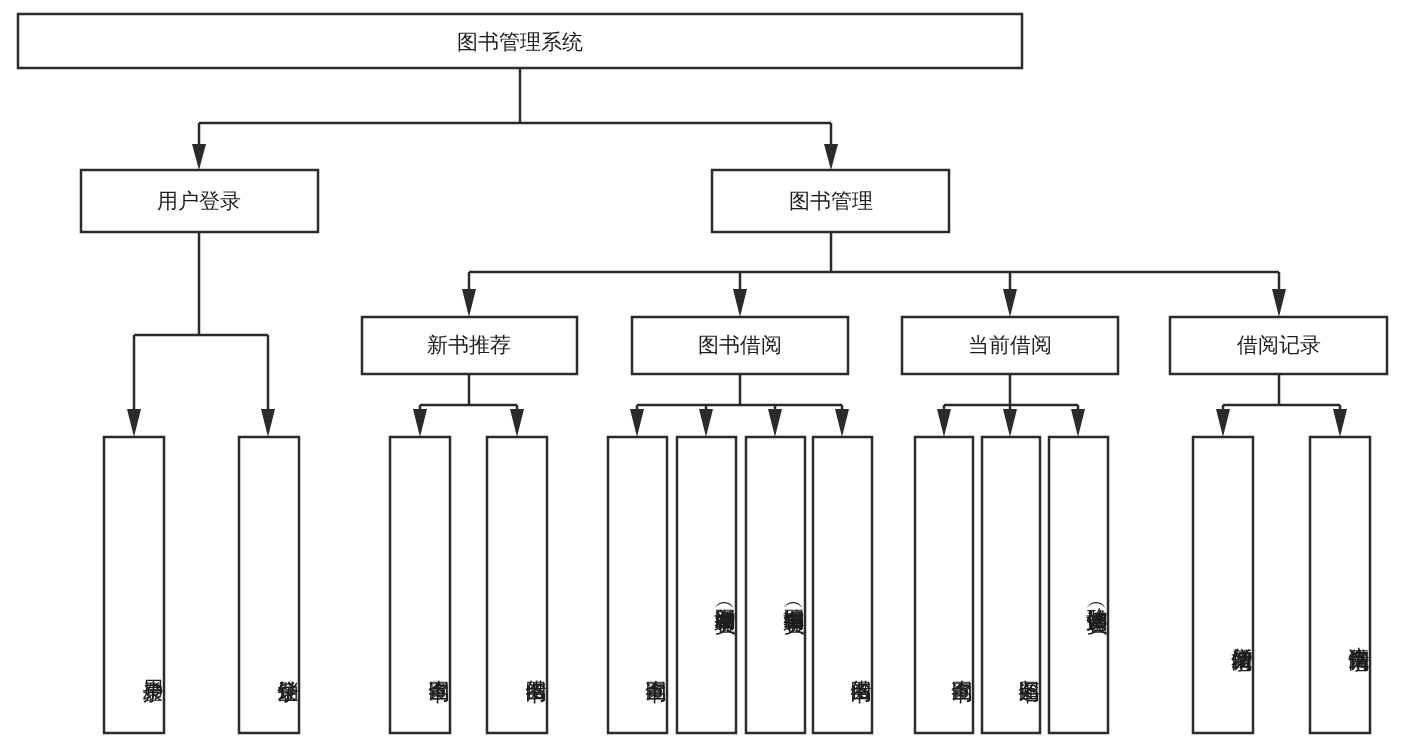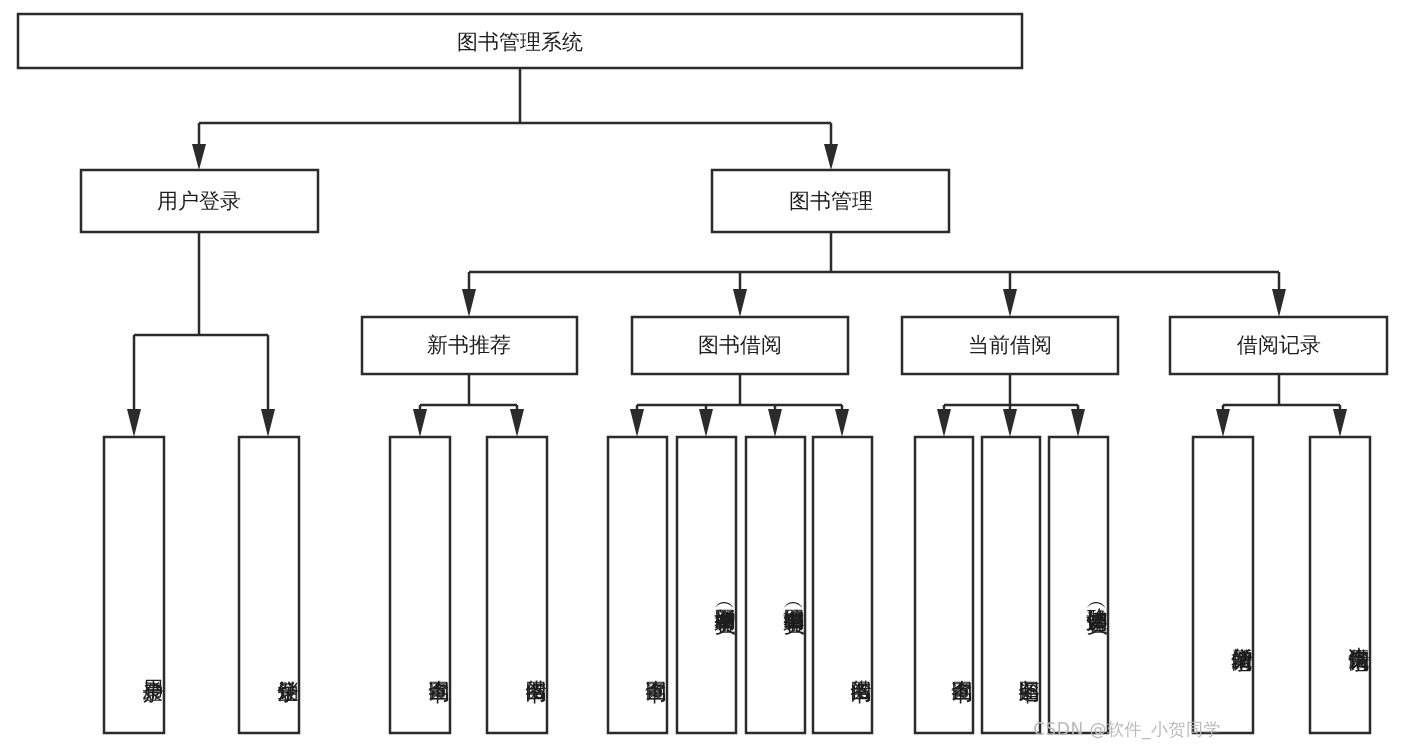--- a/index.html
+++ b/index.html
@@ -217,15 +217,14 @@
   <div class="leaf-label" style="left:746px; top:437px; width:59px; height:296px; padding-top:10px;">编辑图书（管理员）</div>
   <div class="leaf-label" style="left:813px; top:437px; width:59px; height:296px; padding-top:80px;">借阅图书</div>
 
   <div class="leaf-label" style="left:915px; top:437px; width:58px; height:296px; padding-top:80px;">查询图书</div>
   <div class="leaf-label" style="left:982px; top:437px; width:58px; height:296px; padding-top:80px;">归还图书</div>
   <div class="leaf-label" style="left:1049px; top:437px; width:59px; height:296px; padding-top:10px;">确认归还（管理员）</div>
 
   <div class="leaf-label" style="left:1193px; top:437px; width:60px; height:296px; padding-top:48px;">新增借阅记录</div>
   <div class="leaf-label" style="left:1310px; top:437px; width:60px; height:296px; padding-top:48px;">查询借阅记录</div>
 
-  <div class="watermark">CSDN @软件_小贺同学</div>
 
 </div>
 
 </body></html>

